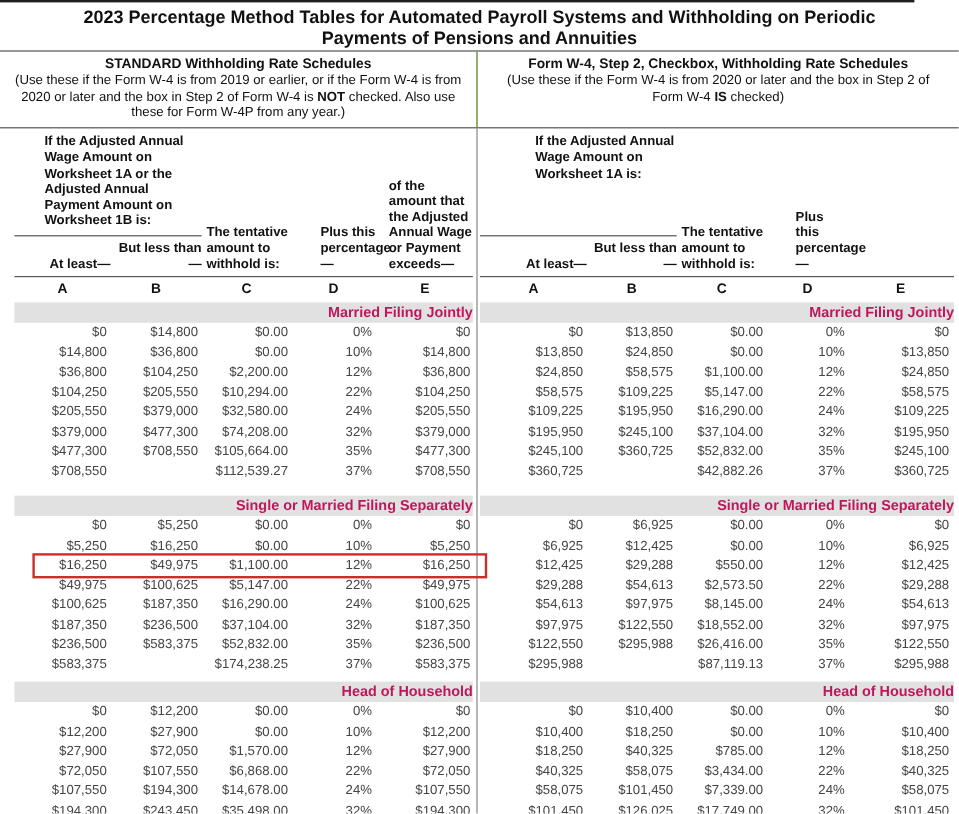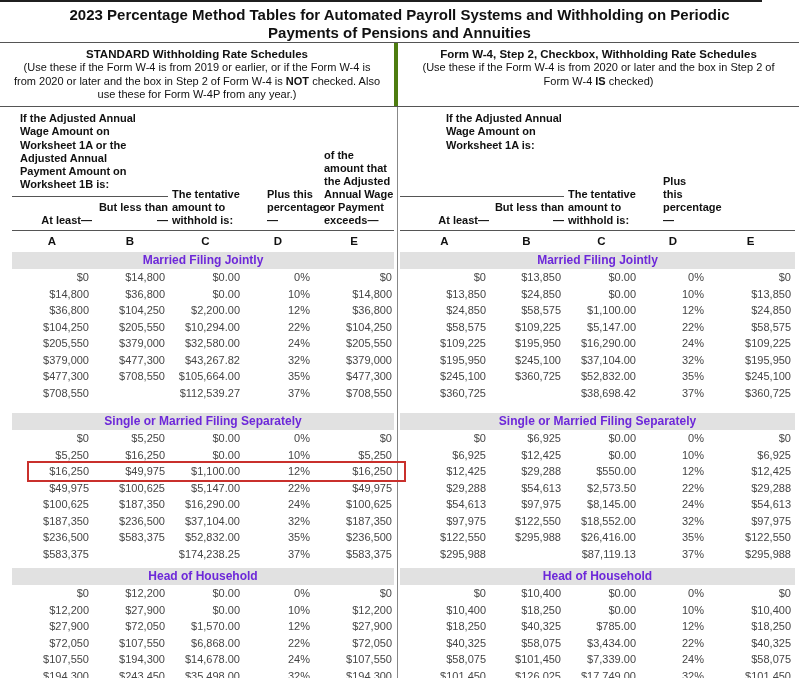--- a/index.html
+++ b/index.html
@@ -6,55 +6,55 @@
   html,body { width:799px; height:678px; background:#fff; overflow:hidden;
     font-family:"Liberation Sans", sans-serif; color:#111; }
   .page { position:relative; width:799px; height:678px; }
   .top-strip { position:absolute; top:0; left:0; width:762px; height:2px; background:#1f1f1f; }
 
   .title-block { height:43px; padding-top:6px; border-bottom:1px solid #555;
     text-align:center; font-weight:bold; font-size:15px; line-height:17.5px; }
 
   .sched-row { display:flex; height:64px; border-bottom:1px solid #555; }
   .sched-cell { text-align:center; font-size:11px; line-height:13.4px; padding:5px 12px 0 12px; }
-  .sched-cell.left { width:398px; border-right:4px solid #4d7c0f; }
+  .sched-cell.left { width:398px; border-right:1px solid #4d7c0f; }
   .sched-cell.right { flex:1; padding:5px 18px 0 18px; }
   .sched-heading { font-weight:bold; font-size:11.5px; }
   .b { font-weight:bold; }
 
   .tables-row { display:flex; }
   .half { }
   .half.left { width:398px; border-right:1px solid #888; }
   .half.right { width:400px; }
   .inner-l { margin:0 3px 0 12px; }
   .inner-r { margin:0 3px 0 2px; }
   .grid-l { display:grid; grid-template-columns:80px 76px 75px 70px 82px; }
   .grid-r { display:grid; grid-template-columns:89px 75px 75px 68px 87px; }
 
   .col-headers { position:relative; height:124px; border-bottom:1px solid #555; }
   .intro { position:absolute; top:5px; font-weight:bold; font-size:11px; line-height:13.3px; width:134px; }
-  .inner-l .intro { left:8px; }
+  .inner-l .intro { left:25px; }
   .inner-r .intro { left:2px;margin-left:44px; }
   .ab-line { position:absolute; top:89px; left:0; border-top:1px solid #555; }
   .inner-l .ab-line { width:156px; }
   .inner-r .ab-line { width:164px; }
   .labels { position:absolute; bottom:0; left:0; right:0; align-items:end;
     padding-bottom:3px; font-weight:bold; font-size:11px; line-height:13px; }
   .lab-a, .lab-b { text-align:right; }
   .lab-c { padding-left:4px; }
   .lab-d { padding-left:5px;margin-left:19px; }
   .lab-e { padding-left:11px; }
 
   .letters { height:21px; line-height:21px; font-weight:bold; font-size:11.5px; }
   .letters div { text-align:center; }
 
   .section:nth-of-type(2) { margin-top:12px; }
   .section:nth-of-type(3) { margin-top:6px; }
-  .section-bar { height:17px; line-height:17px; background:#e1e1e1; text-align:center;
-    font-weight:bold; font-size:12px; color:#6d28d9; }
+  .section-bar { height:17px; line-height:17px; background:#e1e1e1; text-align:right;
+    font-weight:bold; font-size:12px; color:#be185d; }
   .trow { height:16.5px; line-height:16.5px; font-size:11px; color:#454545; position:relative; }
   .tcell { text-align:right; padding-right:3px; white-space:nowrap; }
   .hl-box { position:absolute; top:-2px; bottom:-2px; left:15px; right:-12px;
     border:2px solid #c9302c; z-index:5; pointer-events:none; }
 </style>
 </head>
 <body>
 
 <div class="page">
   <div class="top-strip"></div>
@@ -131,21 +131,21 @@
               <div class="trow grid-l">
                 <div class="tcell">$205,550</div>
                 <div class="tcell">$379,000</div>
                 <div class="tcell">$32,580.00</div>
                 <div class="tcell">24%</div>
                 <div class="tcell">$205,550</div>
               </div>
               <div class="trow grid-l">
                 <div class="tcell">$379,000</div>
                 <div class="tcell">$477,300</div>
-                <div class="tcell">$43,267.82</div>
+                <div class="tcell">$74,208.00</div>
                 <div class="tcell">32%</div>
                 <div class="tcell">$379,000</div>
               </div>
               <div class="trow grid-l">
                 <div class="tcell">$477,300</div>
                 <div class="tcell">$708,550</div>
                 <div class="tcell">$105,664.00</div>
                 <div class="tcell">35%</div>
                 <div class="tcell">$477,300</div>
               </div>
@@ -333,21 +333,21 @@
               <div class="trow grid-r">
                 <div class="tcell">$245,100</div>
                 <div class="tcell">$360,725</div>
                 <div class="tcell">$52,832.00</div>
                 <div class="tcell">35%</div>
                 <div class="tcell">$245,100</div>
               </div>
               <div class="trow grid-r">
                 <div class="tcell">$360,725</div>
                 <div class="tcell"></div>
-                <div class="tcell">$38,698.42</div>
+                <div class="tcell">$42,882.26</div>
                 <div class="tcell">37%</div>
                 <div class="tcell">$360,725</div>
               </div>
             </div>
             <div class="section">
               <div class="section-bar" style="background: rgb(225, 225, 225);">Single or Married Filing Separately</div>
               <div class="trow grid-r">
                 <div class="tcell">$0</div>
                 <div class="tcell">$6,925</div>
                 <div class="tcell">$0.00</div>

